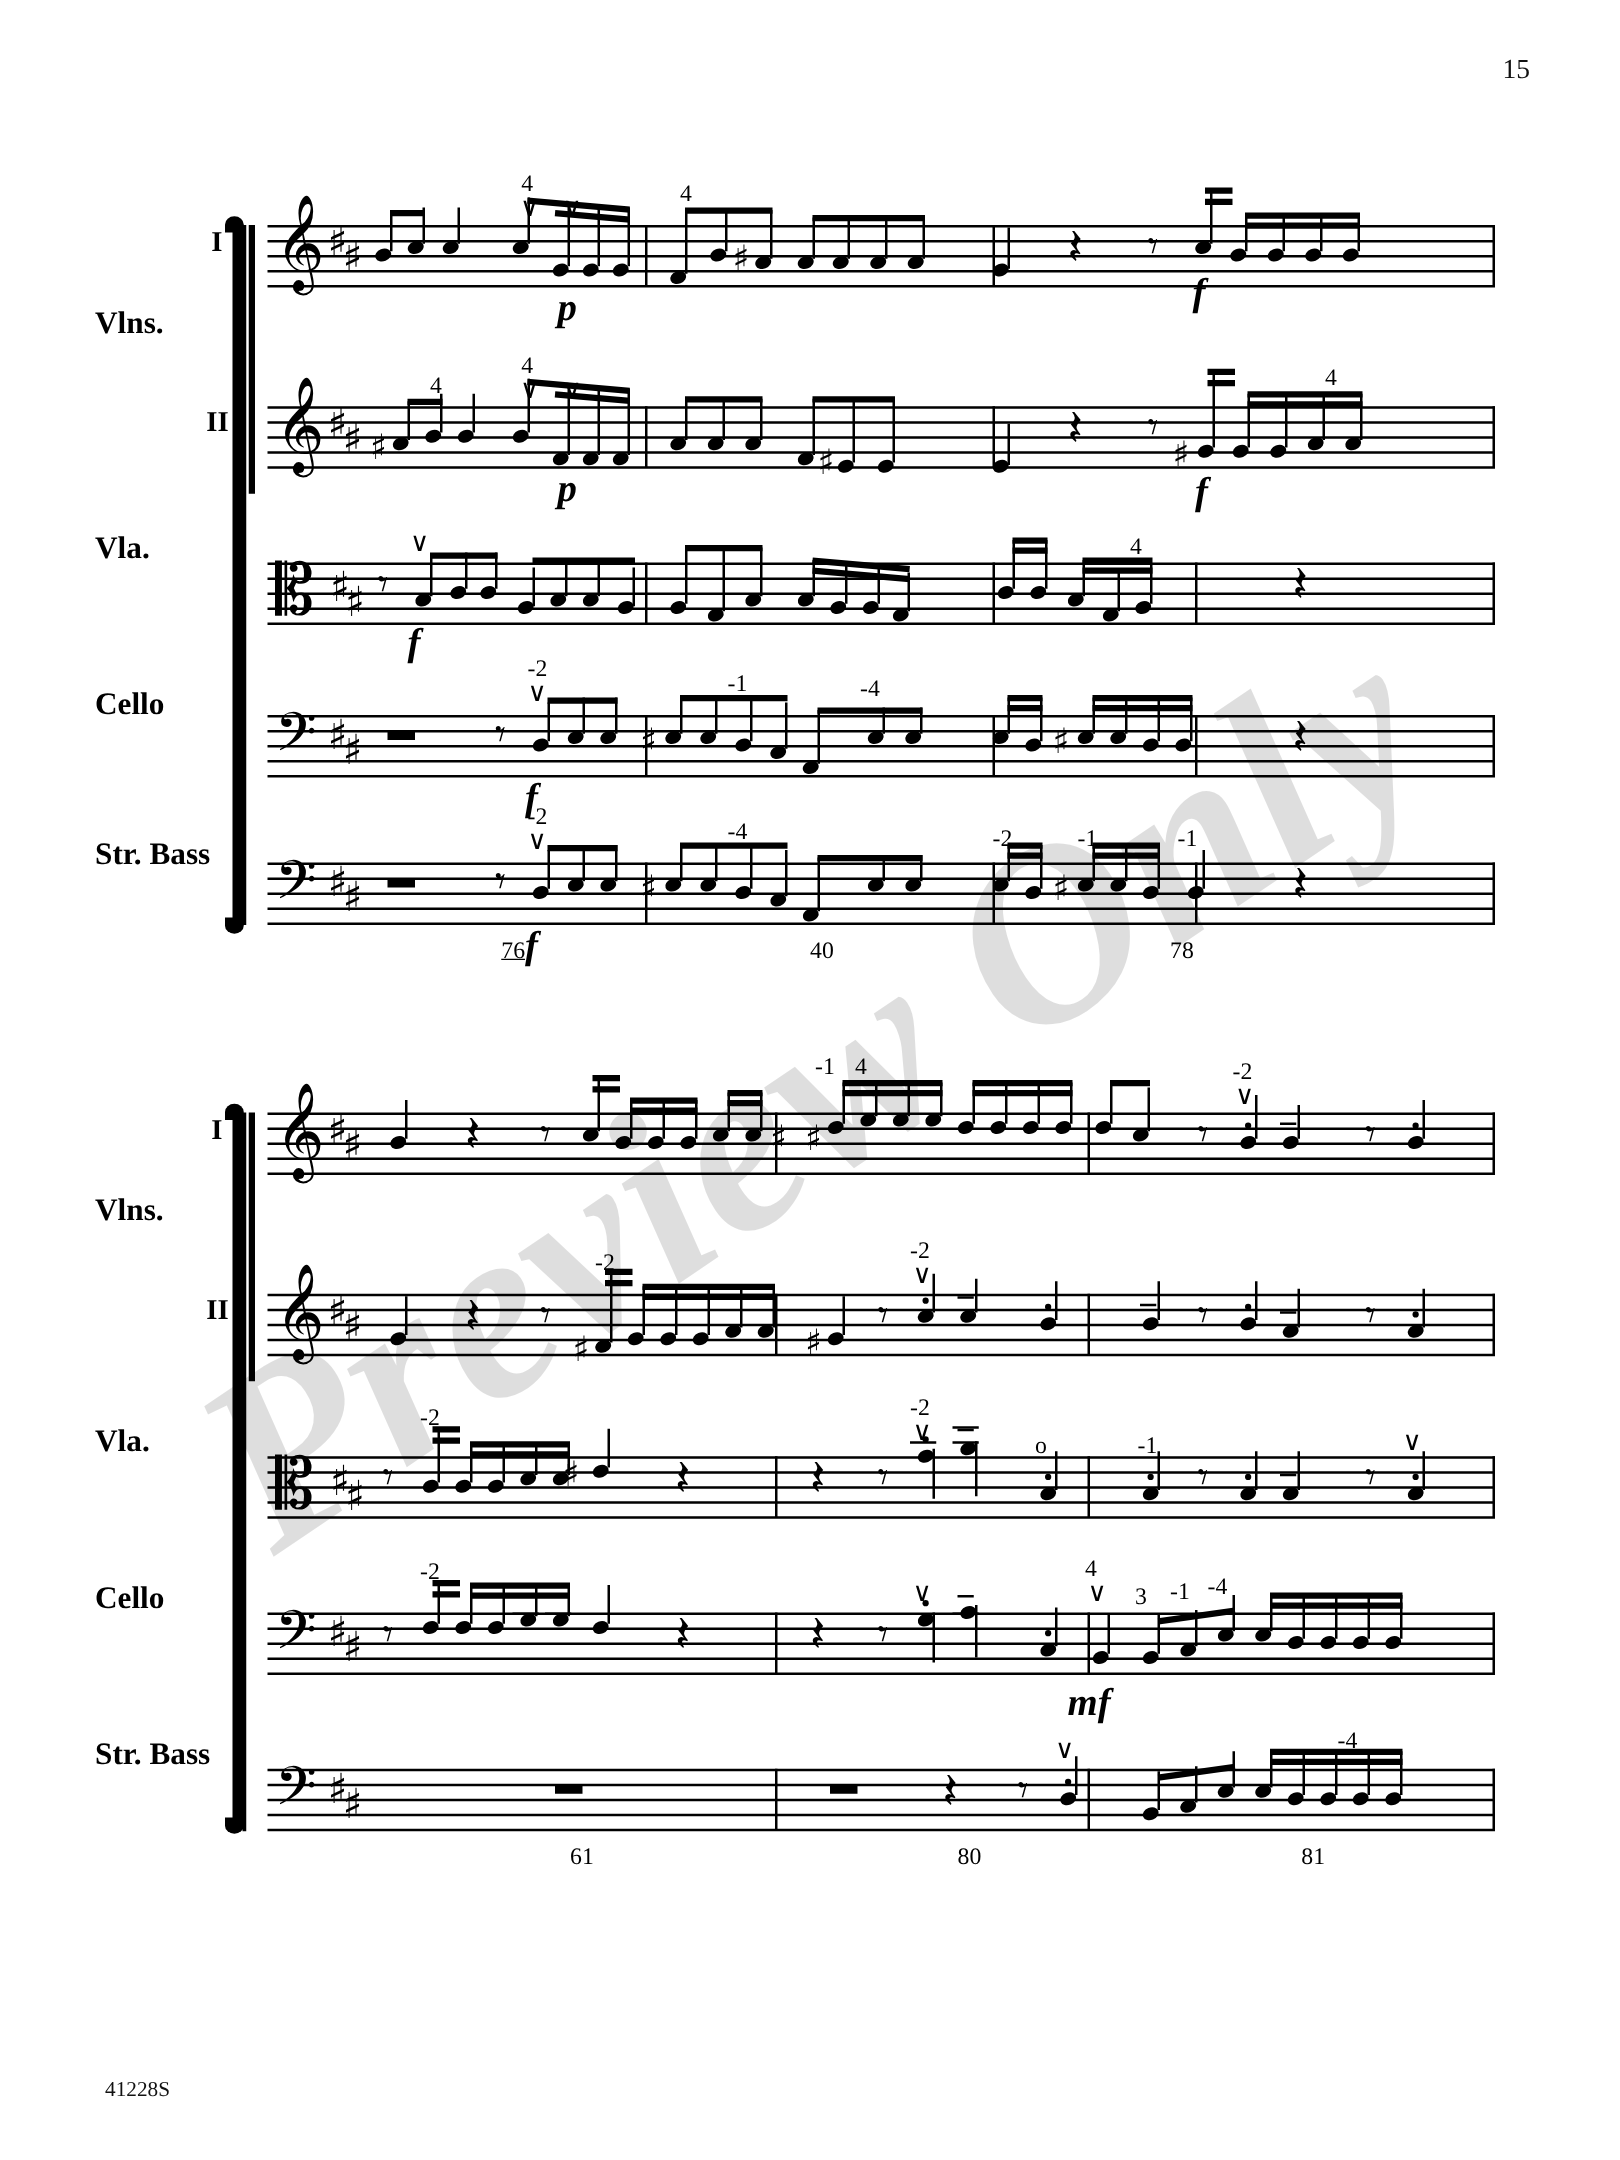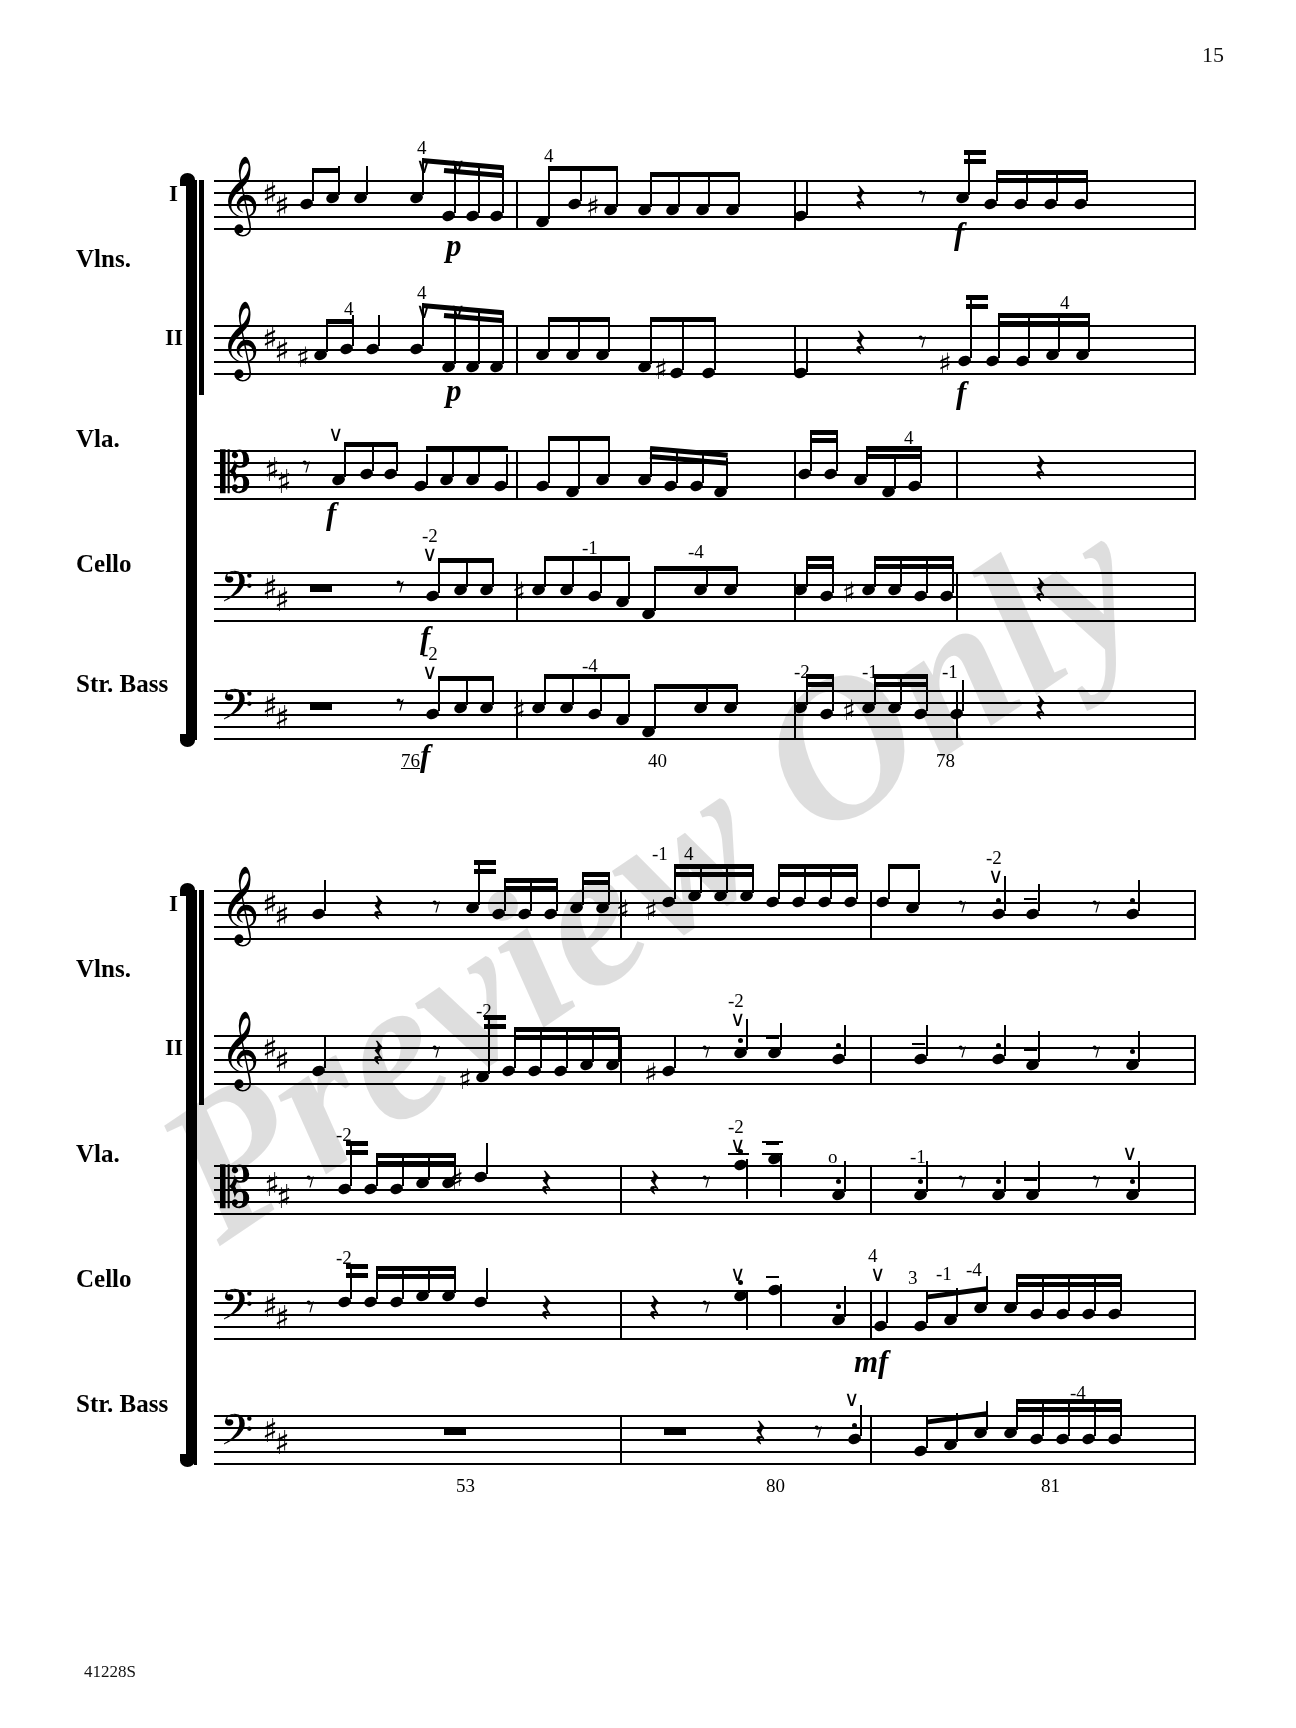--- a/index.html
+++ b/index.html
@@ -878,21 +878,21 @@
     <div class="barline" style="left:684px;top:175px;height:49px;"></div>
     <div class="barline" style="left:684px;top:305px;height:49px;"></div>
     <div class="barline" style="left:684px;top:430px;height:49px;"></div>
     <div class="barline" style="left:684px;top:555px;height:49px;"></div>
     <div class="barline" style="left:1008px;top:30px;height:49px;"></div>
     <div class="barline" style="left:1008px;top:175px;height:49px;"></div>
     <div class="barline" style="left:1008px;top:305px;height:49px;"></div>
     <div class="barline" style="left:1008px;top:430px;height:49px;"></div>
     <div class="barline" style="left:1008px;top:555px;height:49px;"></div>
 
-    <div class="measnum" style="left:270px;top:615px;">53</div>
+    <div class="measnum" style="left:270px;top:615px;">61</div>
     <div class="measnum" style="left:580px;top:615px;">80</div>
     <div class="measnum" style="left:810px;top:615px;margin-left:45px;">81</div>
   </div>
 
   <div class="watermark">
     <span>Preview Only</span>
   </div>
 
 </div>
 

